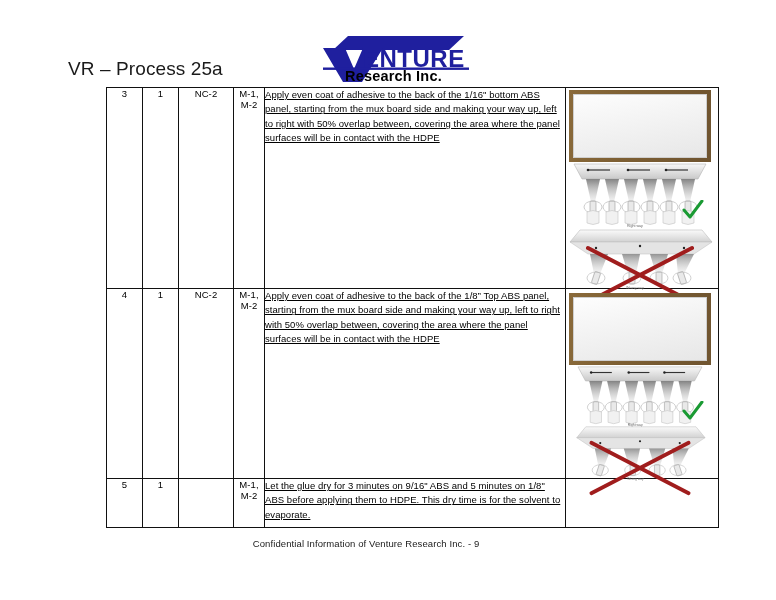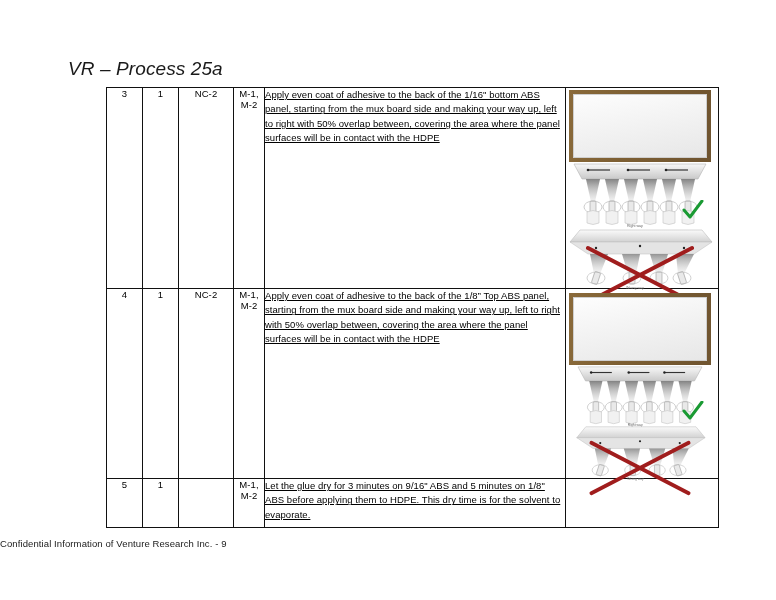--- a/index.html
+++ b/index.html
@@ -16,21 +16,20 @@
     color: #000000;
   }
 
   
   #header {
     position: absolute;
     left: 0;
     top: 0;
     width: 776px;
     height: 110px;
-    font-style: italic;
   }
 
   #page-title {
     position: absolute;
     left: 68px;
     top: 58px;
     font-size: 19px;
     font-weight: 400;
     letter-spacing: 0.1px;
     color: #1a1a1a;
@@ -138,33 +137,47 @@
     position: absolute;
     pointer-events: none;
   }
 
   
   #footer-note {
     position: absolute;
     left: 0;
     top: 538px;
     width: 732px;
-    text-align: left;
+    text-align: center;
     font-size: 9.5px;
     color: #1a1a1a;
     letter-spacing: 0.1px;
   }
 </style>
 </head>
 <body>
 
 <div id="header">
 
   <div id="page-title">VR – Process 25a</div>
 
+  <div id="logo">
+    <svg width="152" height="46" viewBox="0 0 152 46" xmlns="http://www.w3.org/2000/svg">
+
+      <polygon points="12,14 128,14 143,0 27,0" fill="#1f1f9e"></polygon>
+
+      <polygon points="2,12 24,12 33,33 42,12 62,12 41,46 22,46" fill="#1f1f9e"></polygon>
+
+      <text x="42" y="31" font-family="'Liberation Sans', sans-serif" font-size="24" font-weight="bold" fill="#1f1f9e" letter-spacing="0.5">ENTURE</text>
+
+      <rect x="2" y="31.5" width="146" height="2.4" fill="#1f1f9e"></rect>
+
+      <text x="24" y="45" font-family="'Liberation Sans', sans-serif" font-size="14.5" font-weight="bold" fill="#000000" letter-spacing="0.2">Research Inc.</text>
+    </svg>
+  </div>
 
 </div>
 
 <table id="proc-table">
   <colgroup>
     <col class="c-step">
       <col class="c-qty">
       <col class="c-nc">
     <col class="c-mat">
       <col class="c-desc">

